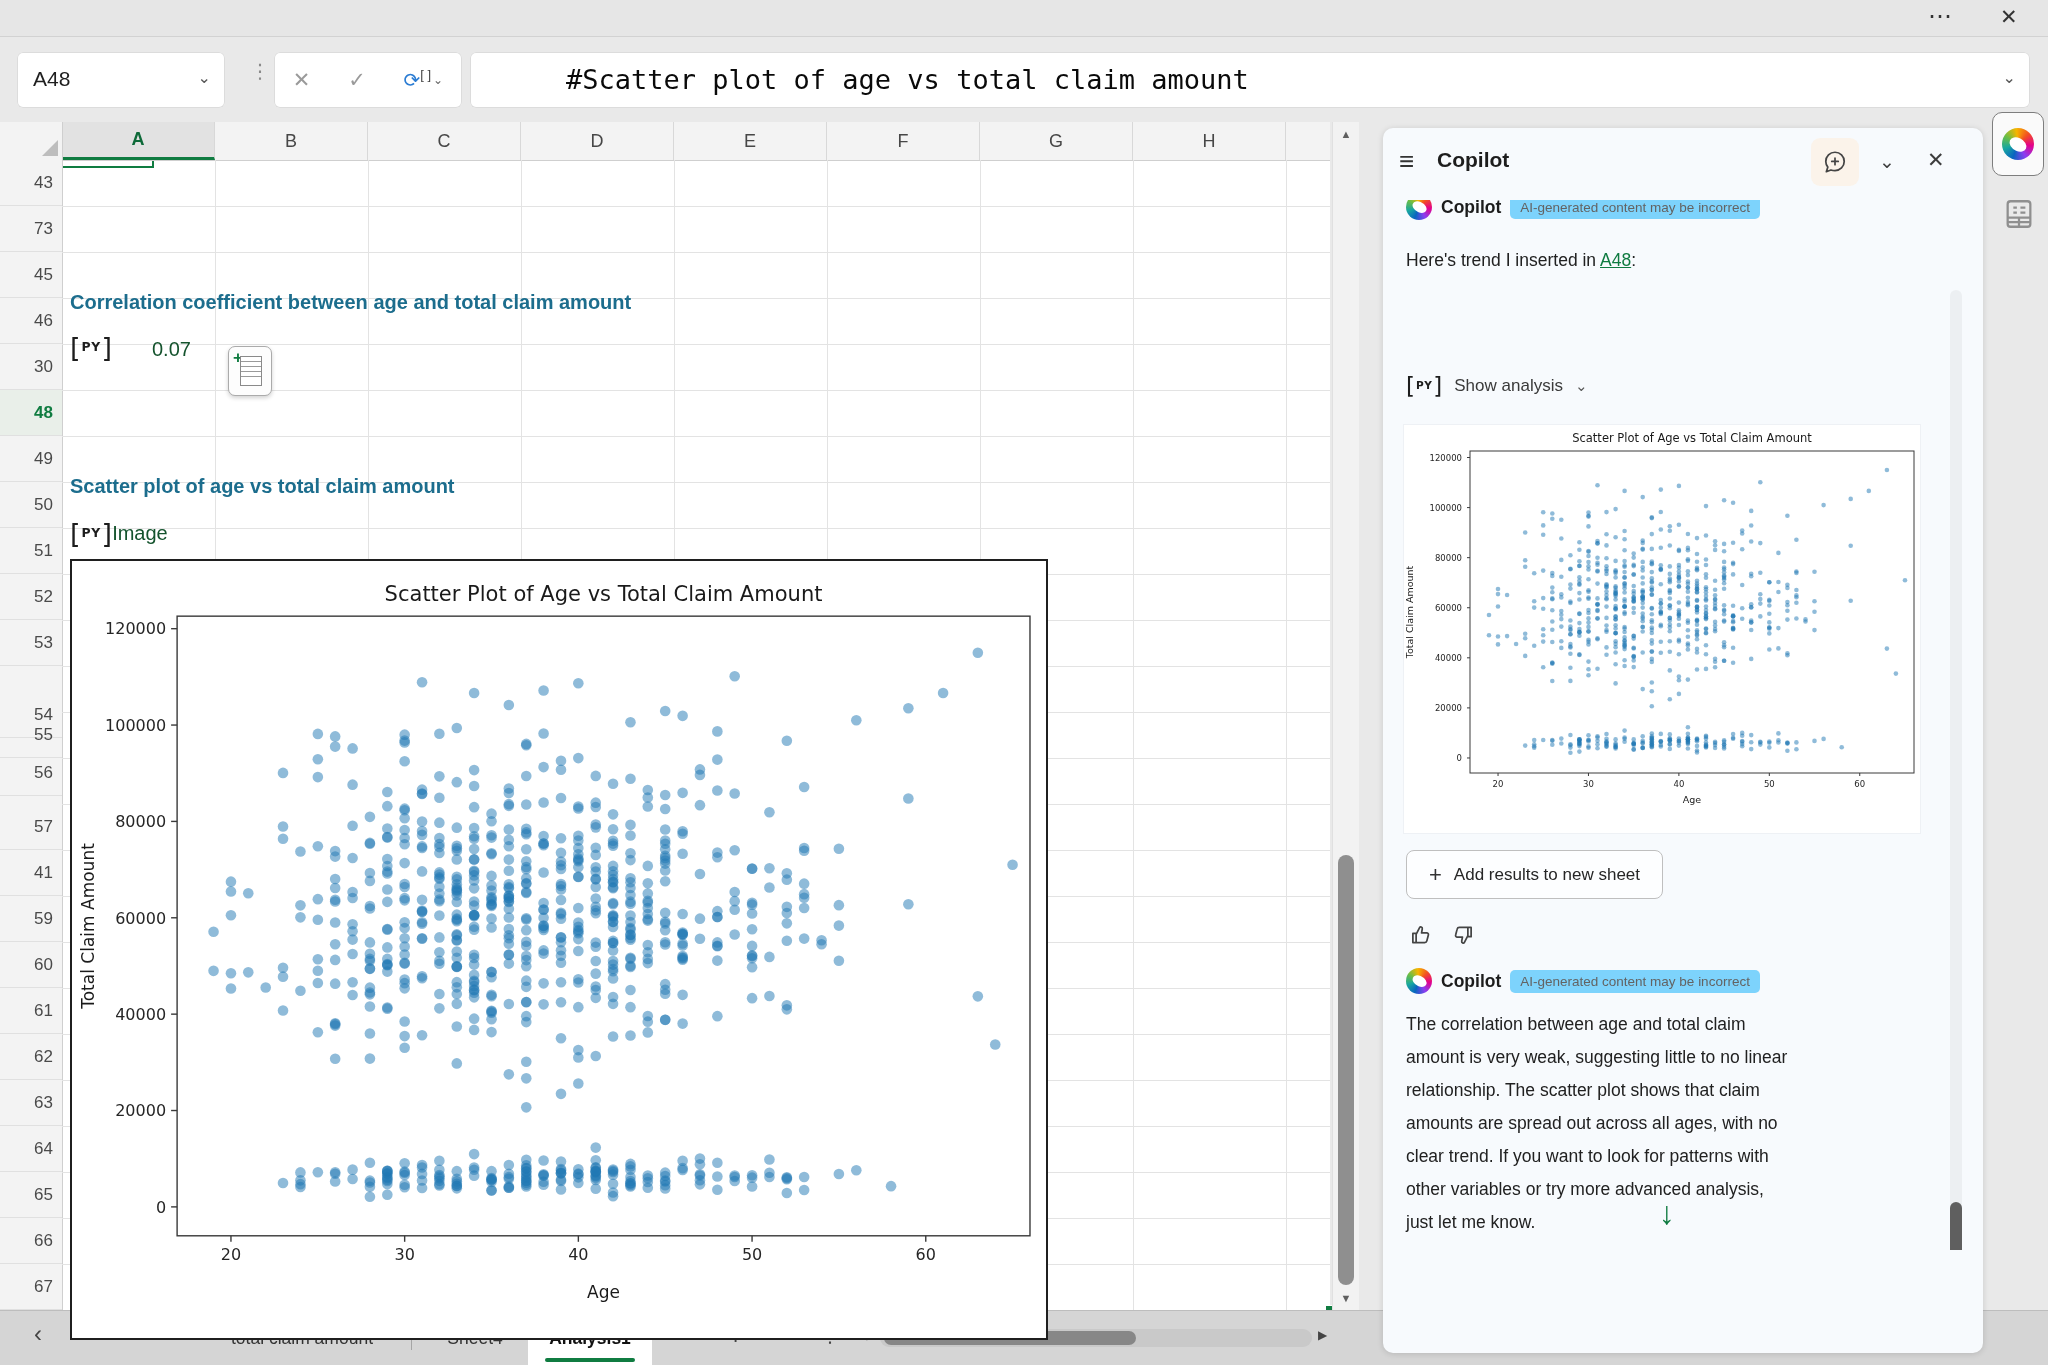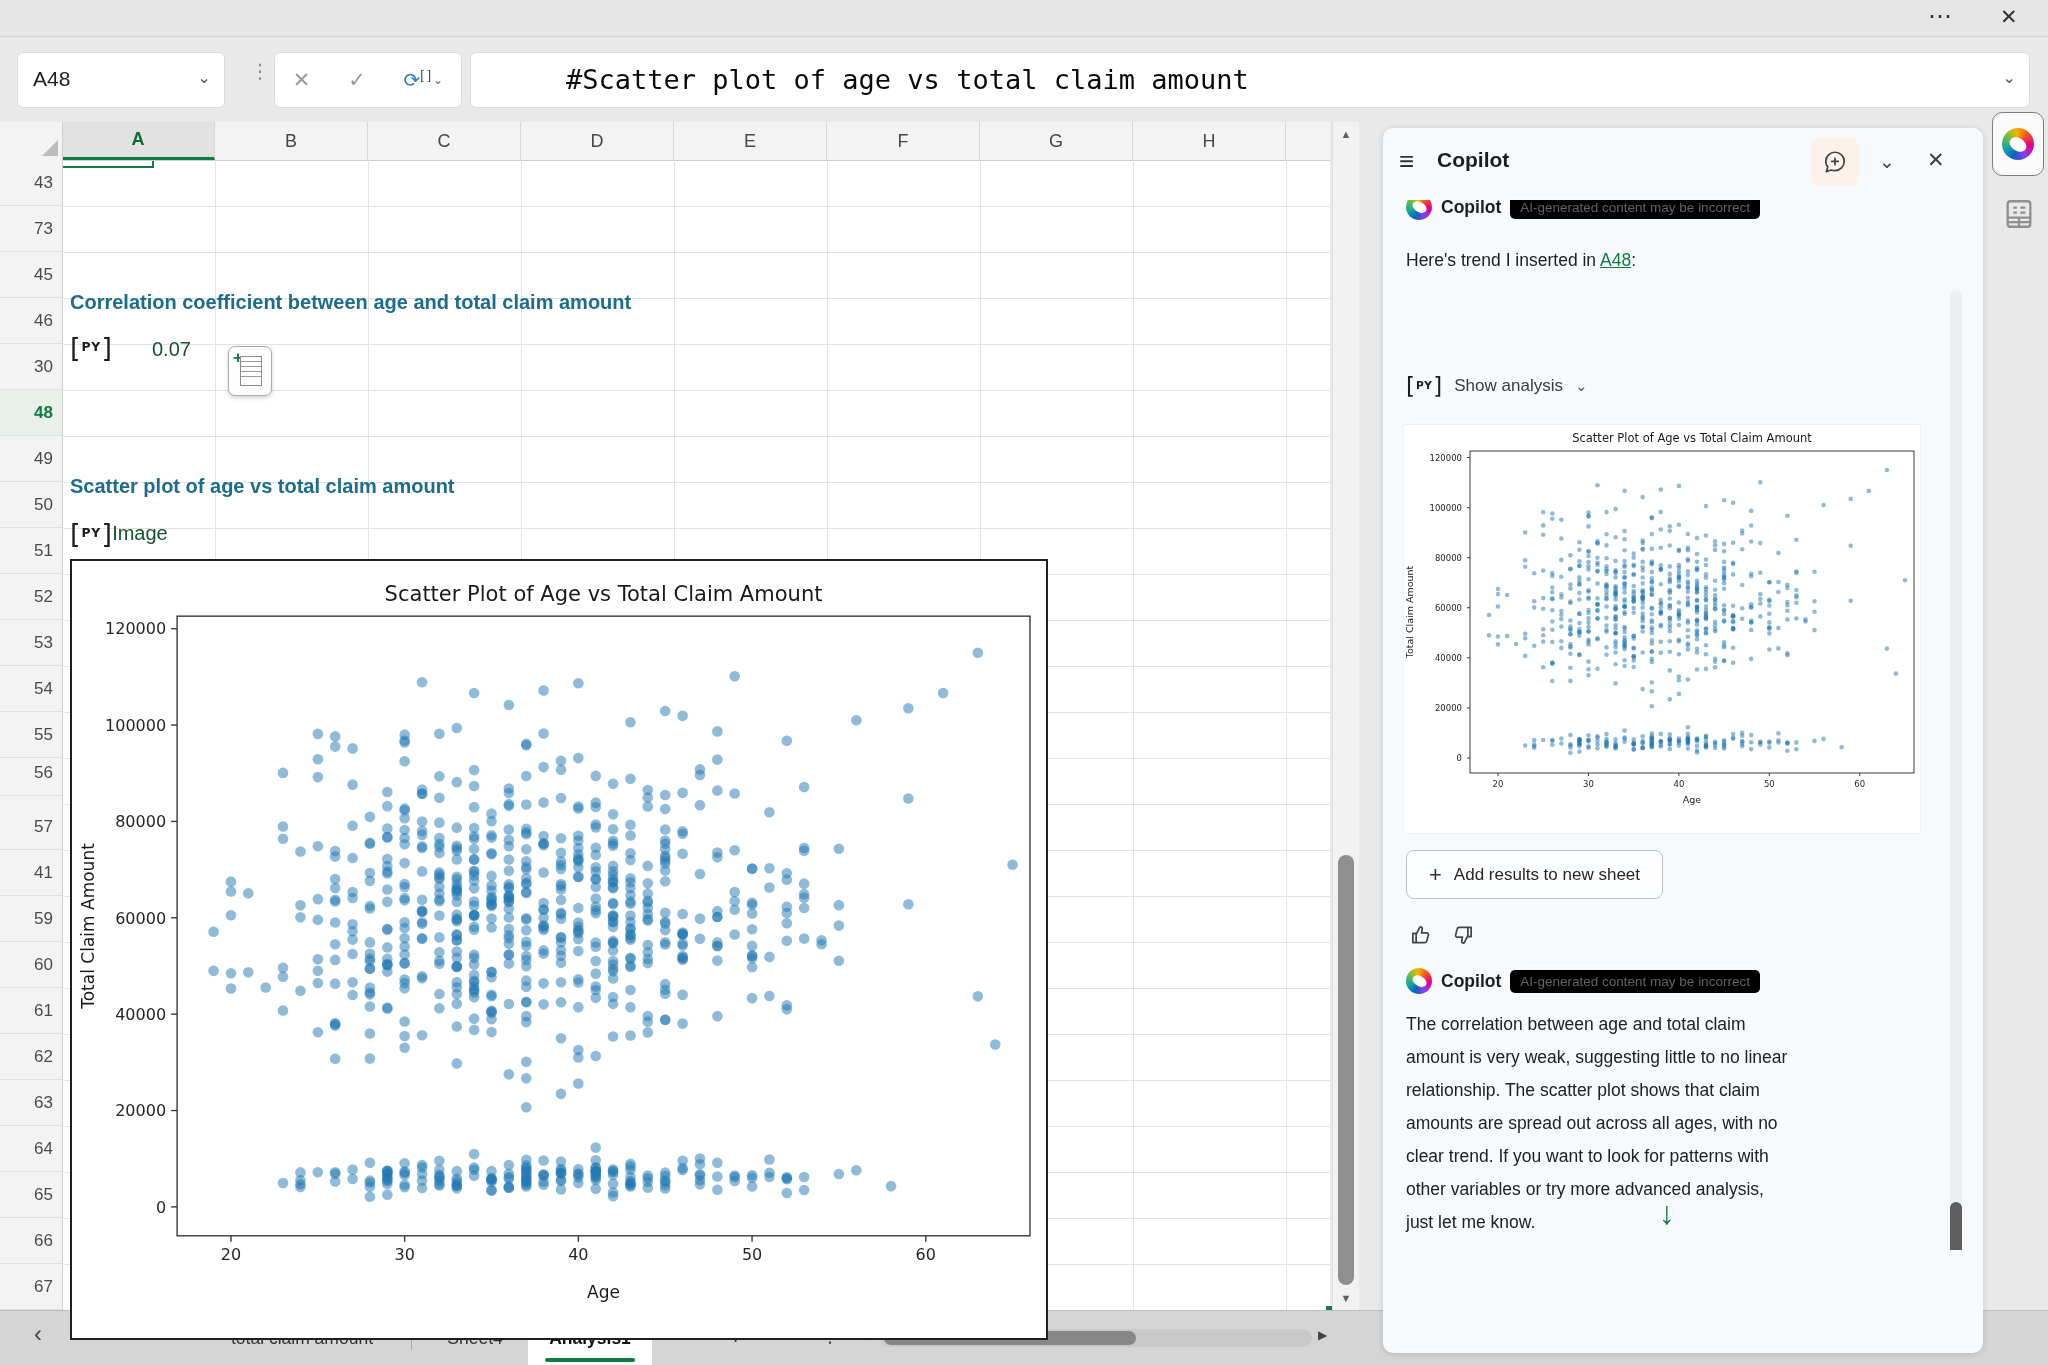--- a/index.html
+++ b/index.html
@@ -78,21 +78,21 @@
               display:flex;align-items:center;justify-content:center;}
   #pane .hdr .chev{position:absolute;left:496px;top:22px;font-size:19px;color:#3d3d3d;}
   #pane .hdr .close{position:absolute;left:544px;top:20px;font-size:21px;color:#3d3d3d;}
   #messages{position:absolute;left:0;top:72px;width:600px;height:1050px;overflow:hidden;}
   .msghead{position:absolute;display:flex;align-items:center;gap:9px;}
   .copilot-logo{width:26px;height:26px;border-radius:50%;position:relative;
     background:conic-gradient(from 200deg,#0a64c0,#18a7a0,#6cbe45,#f7b500,#f25022,#e3008c,#8a3ff2,#0a64c0);}
   .copilot-logo:after{content:"";position:absolute;left:22%;top:30%;width:56%;height:40%;background:#fff;
     border-radius:50% 60% 50% 60%;transform:rotate(24deg);}
   .sender{font-size:17.5px;font-weight:bold;color:#1c1c1c;}
-  .badge{background:#000000;border-radius:5px;padding:4px 10px;font-size:13.5px;color:#636363;}
+  .badge{background:#7dd3fc;border-radius:5px;padding:4px 10px;font-size:13.5px;color:#636363;}
   .bodytext{font-size:17.5px;color:#212121;line-height:33px;}
   .greenlink{color:#0f7b41;text-decoration:underline;}
   #showrow{position:absolute;left:23px;top:175px;display:flex;align-items:center;gap:12px;font-size:17px;color:#3a3a3a;}
   #chartcard{position:absolute;left:20px;top:224px;width:516px;height:408px;background:#fcfdff;border:1px solid #eef1f5;}
   #addbtn{position:absolute;left:23px;top:650px;height:47px;padding:0 22px;display:inline-flex;align-items:center;gap:12px;
           border:1px solid #bfbfbf;border-radius:8px;background:#fdfeff;font-size:17px;color:#262626;}
   .thumbs{position:absolute;display:flex;gap:16px;}
   .thumbs svg{width:26px;height:26px;}
   #scrolldown{position:absolute;left:276px;top:995px;color:#0f7b41;font-size:32px;font-weight:600;}
   #panescroll{position:absolute;left:567px;top:90px;width:12px;height:1030px;background:#eceff2;border-radius:6px;}
@@ -153,21 +153,21 @@
         <div class="rowh" style="top: 46px; height: 46px;">73</div>
         <div class="rowh" style="top: 92px; height: 46px;">45</div>
         <div class="rowh" style="top: 138px; height: 46px;">46</div>
         <div class="rowh" style="top: 184px; height: 46px;">30</div>
         <div class="rowh sel" style="top: 230px; height: 46px;">48</div>
         <div class="rowh" style="top: 276px; height: 46px;">49</div>
         <div class="rowh" style="top: 322px; height: 46px;">50</div>
         <div class="rowh" style="top: 368px; height: 46px;">51</div>
         <div class="rowh" style="top: 414px; height: 46px;">52</div>
         <div class="rowh" style="top: 460px; height: 46px;">53</div>
-        <div class="rowh" style="top: 506px; height: 46px;">54</div>
+        <div class="rowh" style="top: 532px; height: 46px;">54</div>
         <div class="rowh" style="top: 552px; height: 46px;">55</div>
         <div class="rowh" style="top: 590px; height: 46px; text-align: center;">56</div>
         <div class="rowh" style="top: 644px; height: 46px;">57</div>
         <div class="rowh" style="top: 690px; height: 46px;">41</div>
         <div class="rowh" style="top: 736px; height: 46px;">59</div>
         <div class="rowh" style="top: 782px; height: 46px;">60</div>
         <div class="rowh" style="top: 828px; height: 46px;">61</div>
         <div class="rowh" style="top: 874px; height: 46px;">62</div>
         <div class="rowh" style="top: 920px; height: 46px;">63</div>
         <div class="rowh" style="top: 966px; height: 46px;">64</div>

